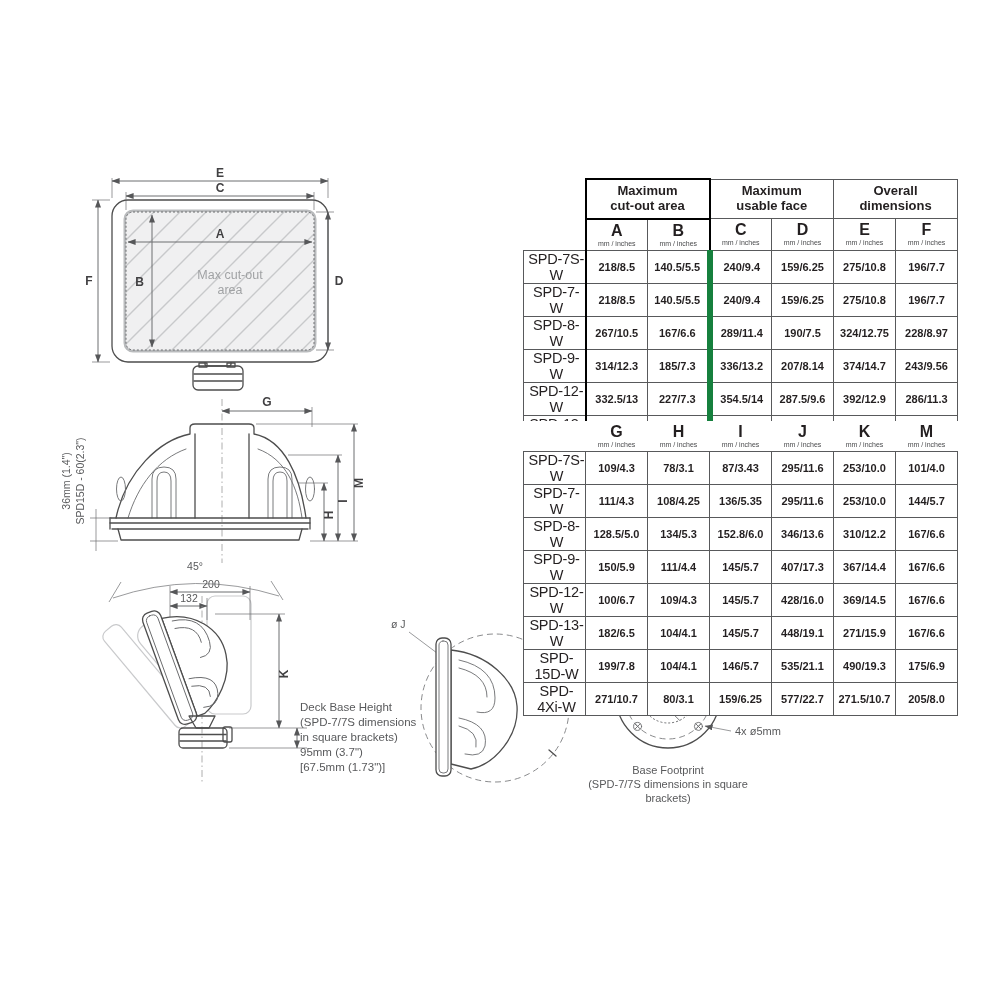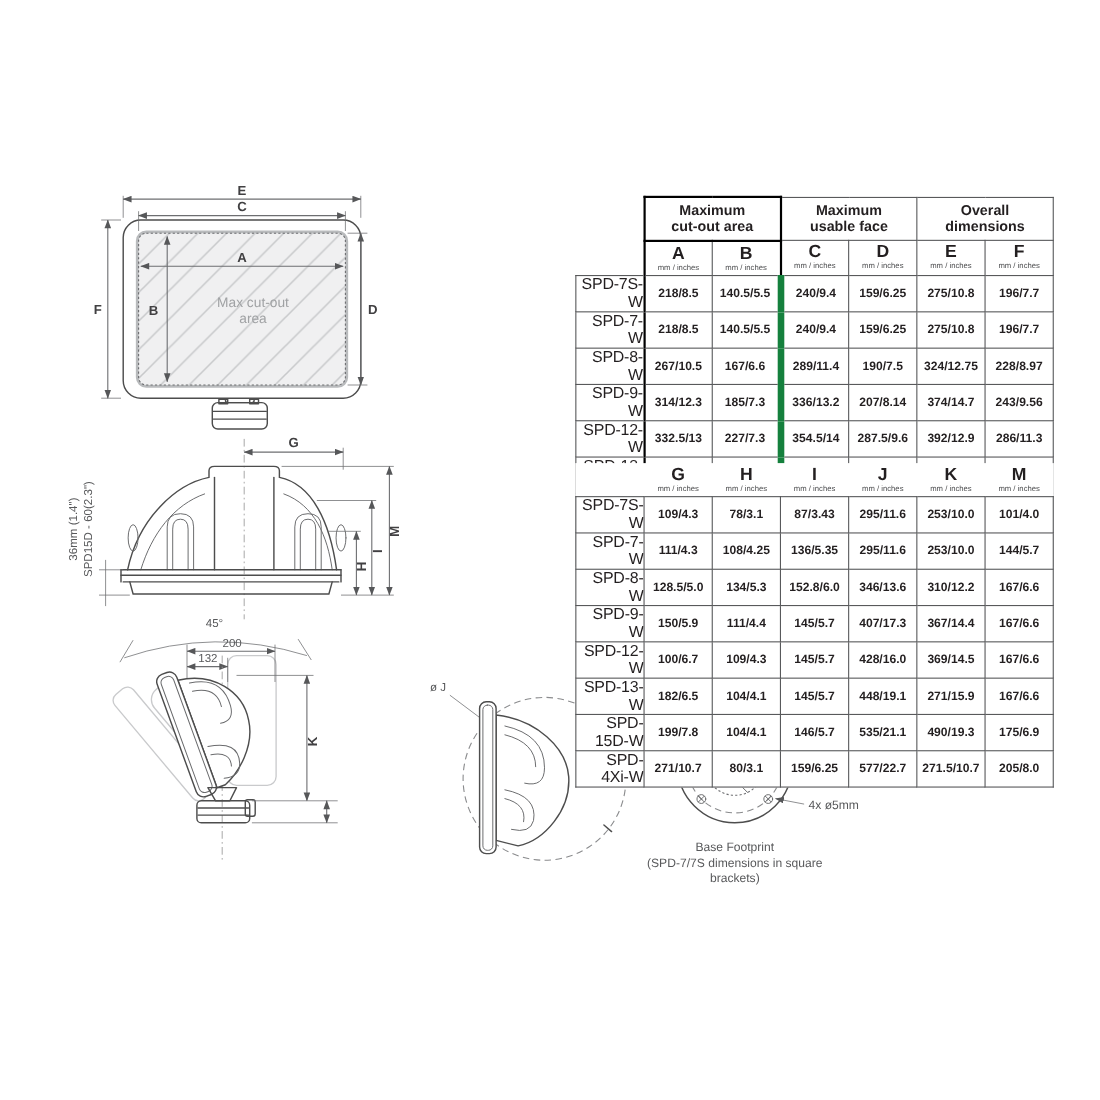--- a/index.html
+++ b/index.html
@@ -12,21 +12,21 @@
   #t2{left:523px;top:421px;width:435px;}
   td,th{border:1px solid #58595b;padding:0;text-align:center;color:#231f20;overflow:hidden;}
   .blank{border:none;background:transparent;}
   .grp{font-size:13px;font-weight:700;line-height:1.18;white-space:pre-line;padding:3px 0 4px;text-align:center;}
   .g1{border:2px solid #000;}
   .letters th{font-size:16px;font-weight:700;line-height:1;padding-top:3px;vertical-align:top;}
   .letters .unit{display:block;font-size:7px;font-weight:400;color:#4a4b4d;padding:1px 0 3px;}
   #t1 .letters th:nth-child(2){border-left:2px solid #000;}
   #t1 .letters th:nth-child(3){border-right:2px solid #000;}
   tbody tr{height:21px;}
-  tbody .model{font-size:14.5px;text-align:right;padding-left:4px;letter-spacing:-0.2px;}
+  tbody .model{font-size:14.5px;text-align:center;padding-left:4px;letter-spacing:-0.2px;}
   tbody .val{font-size:11px;font-weight:700;}
   #t1 tbody td:nth-child(2){border-left:2px solid #000;margin-left:16px;}
   #t1 tbody td:nth-child(3){border-right:6px solid #15803d;}
   #t1 tbody tr:last-child td:nth-child(2),
   #t1 tbody tr:last-child td:nth-child(3){border-bottom:2px solid #000;}
   #t2 thead th{border:none;background:transparent;}
   
   .o{stroke:#4d4d4d;fill:none;stroke-width:1.3;stroke-linejoin:round;stroke-linecap:round;}
   .o2{stroke:#6a6b6d;fill:none;stroke-width:0.9;stroke-linejoin:round;stroke-linecap:round;}
   .ow{stroke:#4d4d4d;fill:#fff;stroke-width:1.3;stroke-linejoin:round;}
@@ -203,20 +203,27 @@
 
     <line class="e" x1="112" y1="64" x2="182" y2="64"></line>
     <line class="d" x1="176" y1="64" x2="176" y2="178"></line>
     <text class="dl" transform="rotate(-90 185 124)" x="185" y="124" text-anchor="middle">K</text>
 
     <line class="e" x1="126" y1="178" x2="204" y2="178"></line>
     <line class="e" x1="126" y1="198" x2="204" y2="198"></line>
     <line class="d" x1="194" y1="178" x2="194" y2="198"></line>
   </svg>
 
+  <div class="deck-note">
+    <div>Deck Base Height</div>
+    <div>(SPD-7/7S dimensions</div>
+    <div>in square brackets)</div>
+    <div>95mm (3.7")</div>
+    <div>[67.5mm (1.73")]</div>
+  </div>
 
   <svg style="left:383px;top:598px" width="190" height="200" viewBox="0 0 190 200">
     <circle class="dash" cx="112" cy="110" r="74"></circle>
     <text class="gl" x="8" y="30">ø J</text>
     <line class="e" x1="26" y1="34" x2="66" y2="64"></line>
     <g>
       <path class="ow" d="M68,52 C105,56 132,82 134,108 C136,138 112,166 88,171 L68,166 Z"></path>
       <rect class="ow" x="53" y="40" width="15" height="138" rx="6"></rect>
       <rect class="o2" x="56" y="43" width="9" height="132" rx="4"></rect>
       <path class="o2" d="M76,62 Q112,70 112,100 Q112,118 94,114"></path>

